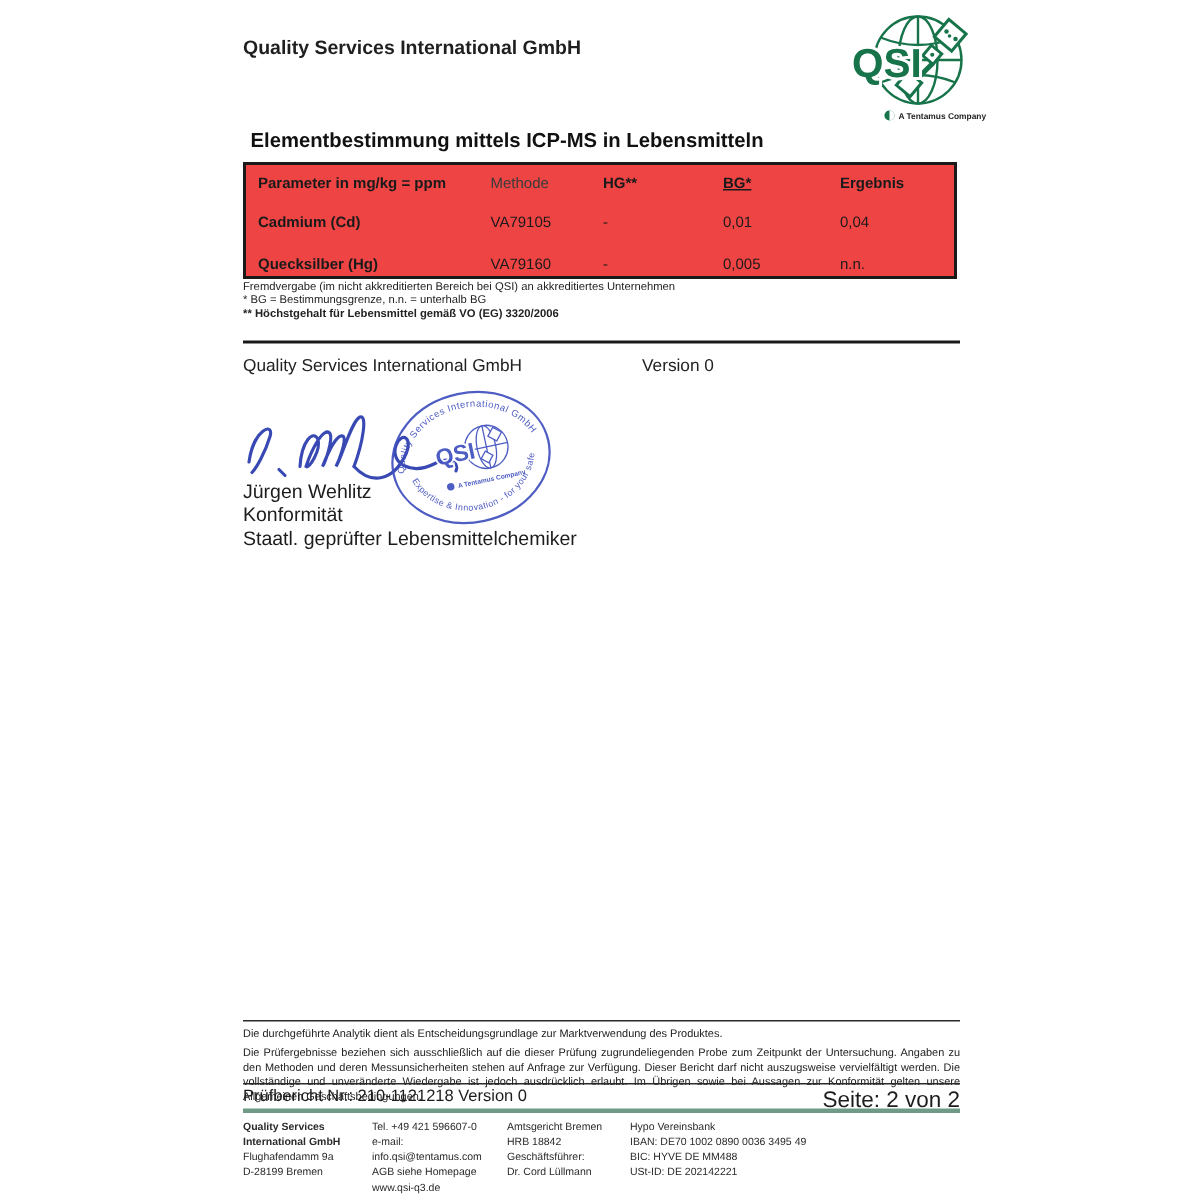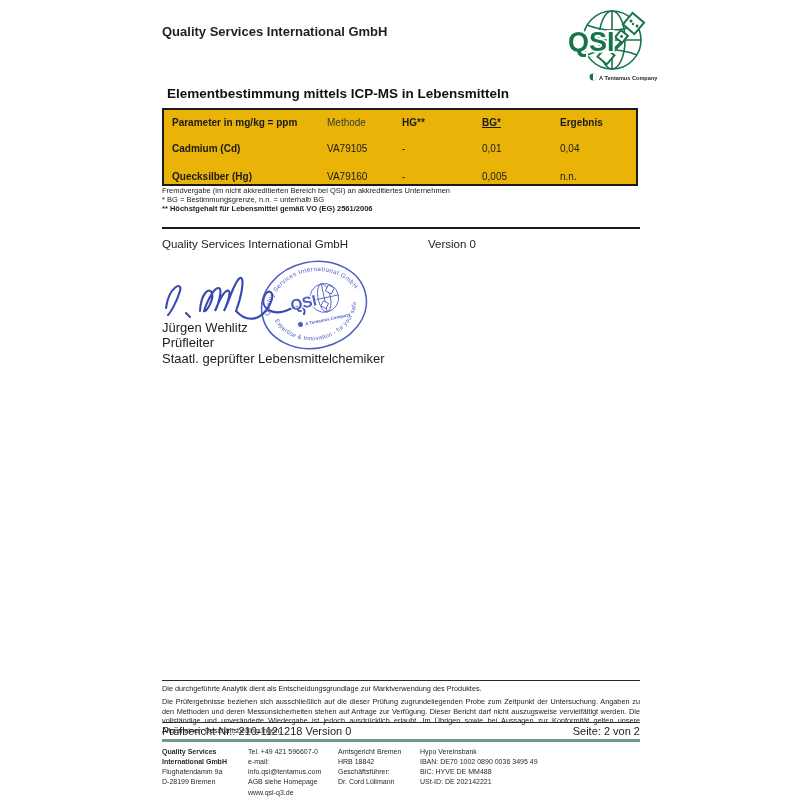--- a/index.html
+++ b/index.html
@@ -10,21 +10,21 @@
   .abs { position:absolute; }
 
   
   .company-header { left:162px; top:24px; font-size:13px; font-weight:bold; color:#1f1f1f; }
   .logo-wrap { left:560px; top:8px; width:100px; height:76px; }
 
   
   .report-title { left:167px; top:86px; font-size:13.5px; font-weight:bold; color:#111; }
 
   
-  .results-table { left:162px; top:108px; width:476px; border:2px solid #1a1a1a; background:#eab308; }
+  .results-table { left:162px; top:108px; width:476px; border:2px solid #1a1a1a; background:#ef4444; }
   .results-table table { width:100%; border-collapse:collapse; table-layout:fixed; }
   .results-table th, .results-table td { text-align:left; font-size:10px; padding:7px 0 5px 8px; vertical-align:top; white-space:nowrap; overflow:hidden; }
   .results-table th { font-weight:bold; }
   .results-table th.col-methode { font-weight:normal; color:#3a3a3a; }
   .col-param { width:155px; }
   .col-methode { width:75px; }
   .col-hg { width:80px; }
   .col-bg { width:78px;text-decoration:underline; }
   .col-erg { width:auto; }
   td.param { font-weight:bold; }
@@ -45,21 +45,21 @@
   .signature-svg { left:156px; top:264px; }
   .stamp-wrap { left:256px; top:258px; width:116px; height:94px; transform:rotate(-12deg); opacity:.92; }
   .signer-block { left:162px; top:320px; font-size:13px; line-height:1.18; color:#1c1c1c; }
 
   
   .rule-thin1 { left:162px; top:680px; width:478px; height:1px; background:#2a2a2a; }
   .footer-note1 { left:162px; top:684px; font-size:7.3px; color:#222; }
   .footer-disclaimer { left:162px; top:697px; width:478px; font-size:7.3px; line-height:1.32; text-align:justify; color:#222; }
   .rule-thin2 { left:162px; top:722px; width:478px; height:1px; background:#2a2a2a; }
   .report-no { left:162px; top:725px; font-size:11px; color:#1c1c1c; }
-  .page-info { left:162px; top:725px; width:478px; text-align:right; font-size:11px; color:#1c1c1c; }
+  .page-info { left:162px; top:725px; width:478px; text-align:right; font-size:15px; color:#1c1c1c; }
   .rule-green { left:162px; top:739px; width:478px; height:3px; background:#6f9b86; }
 
   .footer-cols { left:162px; top:747px; width:478px; display:flex; font-size:7px; line-height:1.45; color:#2a2a2a; }
   .fc { flex:none; }
   .fc1 { width:86px; }
   .fc2 { width:90px; }
   .fc3 { width:82px; }
   .fc4 { width:220px; }
   .fc .bold { font-weight:bold; }
 </style>
@@ -131,21 +131,21 @@
           <td>0,005</td>
           <td>n.n.</td>
         </tr>
       </tbody>
     </table>
   </div>
 
   <div class="abs footnotes">
     <div class="fn1">Fremdvergabe (im nicht akkreditierten Bereich bei QSI) an akkreditiertes Unternehmen</div>
     <div class="fn2">* BG = Bestimmungsgrenze, n.n. = unterhalb BG</div>
-    <div class="fn3">** Höchstgehalt für Lebensmittel gemäß VO (EG) 2561/2006</div>
+    <div class="fn3">** Höchstgehalt für Lebensmittel gemäß VO (EG) 3320/2006</div>
   </div>
 
   <div class="abs rule-heavy"></div>
 
   <div class="abs version-company">Quality Services International GmbH</div>
   <div class="abs version-label">Version 0</div>
 
   <svg class="abs signature-svg" width="185" height="62" viewBox="0 0 185 62">
     <g stroke="#3949b4" stroke-width="2.1" fill="none" stroke-linecap="round">
       <path d="M10,44 C13,22 27,17 24,27 C21,37 15,48 12,51"></path>
@@ -177,21 +177,21 @@
         <rect x="68" y="48" width="6" height="6" transform="rotate(40 71 51)" fill="#ffffff"></rect>
       </g>
       <text x="36" y="50" font-family="'Liberation Sans',sans-serif" font-size="16" font-weight="bold" fill="#4050be" stroke="#ffffff" stroke-width="2.6" paint-order="stroke">QSI</text>
       <circle cx="42" cy="66" r="2.6" fill="#4050be"></circle>
       <text x="47" y="68" font-family="'Liberation Sans',sans-serif" font-size="4.6" font-weight="bold" fill="#4050be">A Tentamus Company</text>
     </svg>
   </div>
 
   <div class="abs signer-block">
     <div>Jürgen Wehlitz</div>
-    <div>Prüfleiter</div>
+    <div>Konformität</div>
     <div>Staatl. geprüfter Lebensmittelchemiker</div>
   </div>
 
   <div class="abs rule-thin1"></div>
   <div class="abs footer-note1">Die durchgeführte Analytik dient als Entscheidungsgrundlage zur Marktverwendung des Produktes.</div>
   <div class="abs footer-disclaimer">Die Prüfergebnisse beziehen sich ausschließlich auf die dieser Prüfung zugrundeliegenden Probe zum Zeitpunkt der Untersuchung. Angaben zu den Methoden und deren Messunsicherheiten stehen auf Anfrage zur Verfügung. Dieser Bericht darf nicht auszugsweise vervielfältigt werden. Die vollständige und unveränderte Wiedergabe ist jedoch ausdrücklich erlaubt. Im Übrigen sowie bei Aussagen zur Konformität gelten unsere Allgemeinen Geschäftsbedingungen.</div>
   <div class="abs rule-thin2"></div>
   <div class="abs report-no">Prüfbericht Nr.: 210-1121218 Version 0</div>
   <div class="abs page-info">Seite: 2 von 2</div>
   <div class="abs rule-green"></div>

